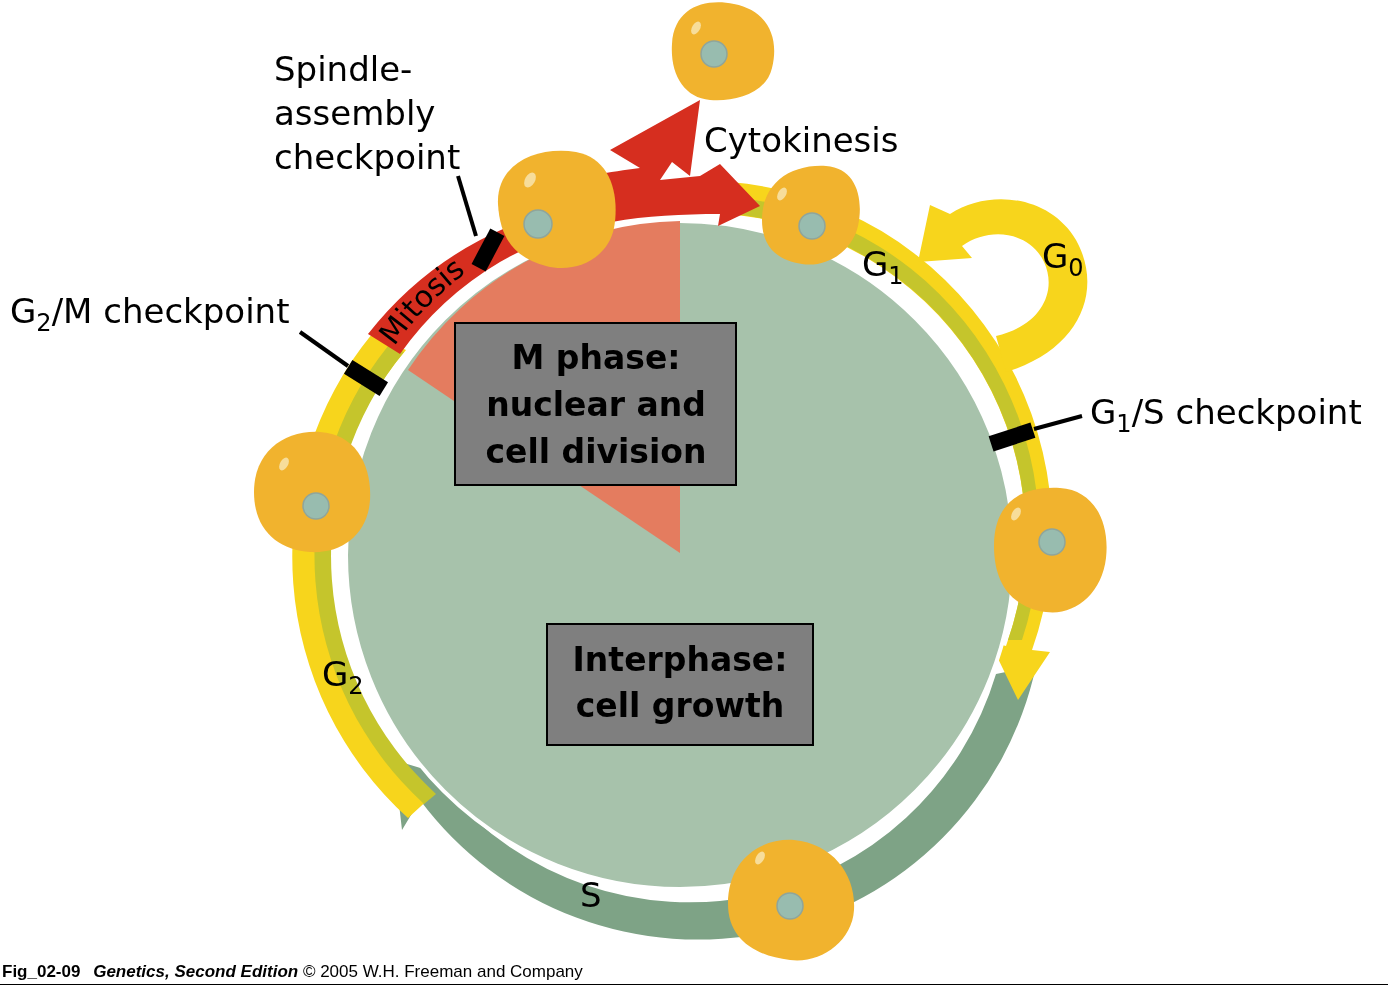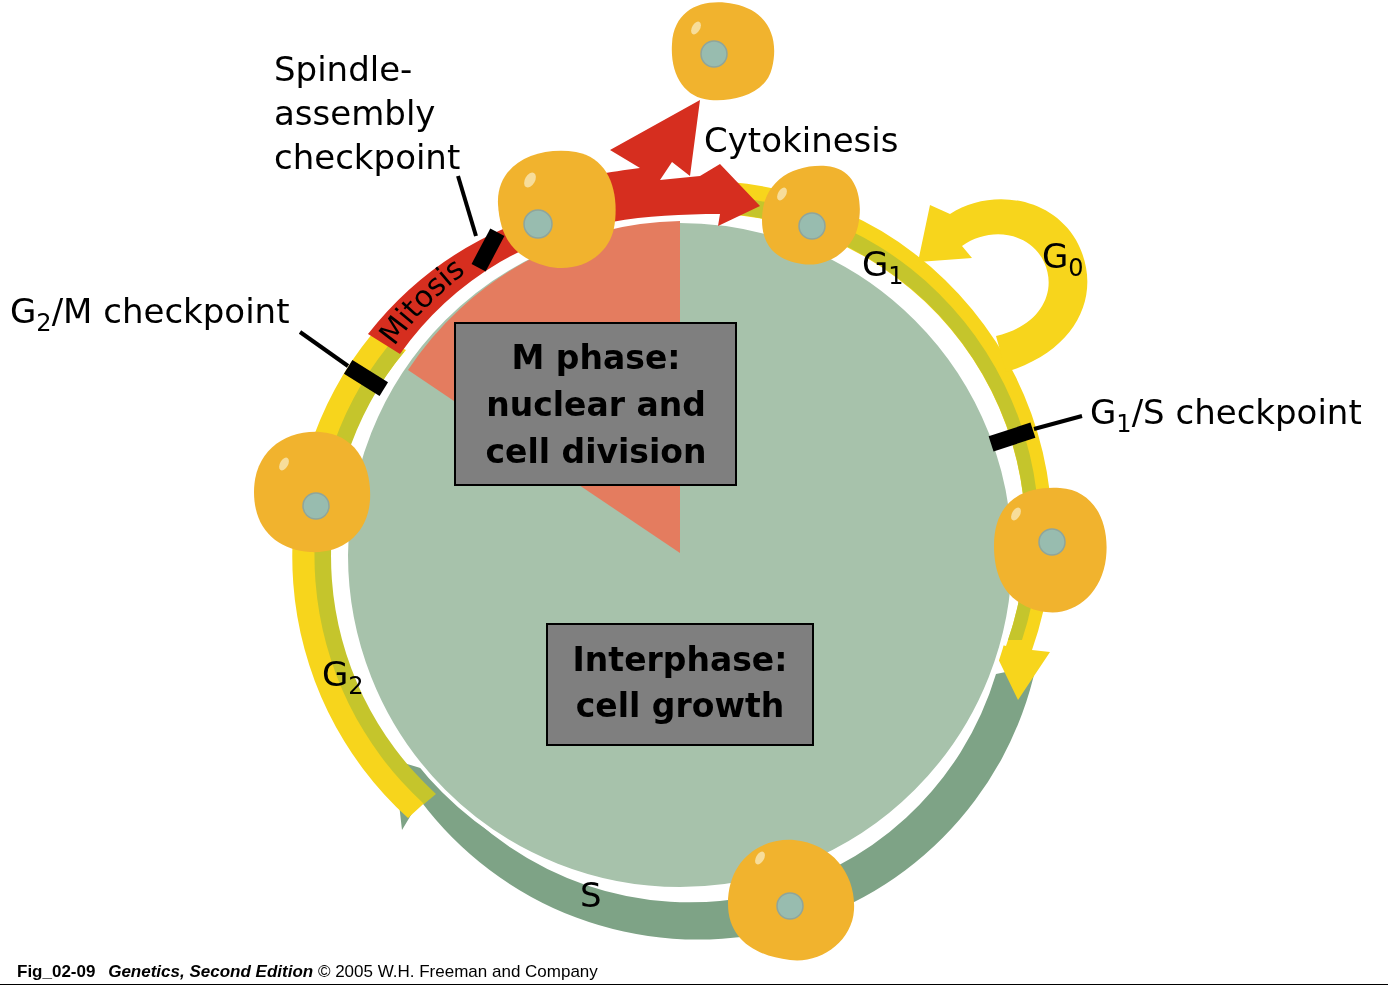--- a/index.html
+++ b/index.html
@@ -2,21 +2,21 @@
 <html><head>
 <meta charset="utf-8">
 <style>
   html, body { margin: 0; padding: 0; background: #ffffff; }
   body { width: 1388px; height: 986px; position: relative; overflow: hidden; font-family: "DejaVu Sans", sans-serif; }
   svg#diagram { position: absolute; left: 0; top: 0; width: 1388px; height: 986px; }
   .lbl { font-family: "DejaVu Sans", sans-serif; fill: #000; }
   .big { font-size: 34px; }
   .sub { font-size: 24px; }
   .boxtxt { font-family: "DejaVu Sans", sans-serif; font-weight: bold; font-size: 33px; fill: #000; }
-  .caption { position: absolute; left: 17px; top: 962px; font-family: "Liberation Sans", sans-serif; font-size: 17px; color: #000; white-space: nowrap; }
+  .caption { position: absolute; left: 2px; top: 962px; font-family: "Liberation Sans", sans-serif; font-size: 17px; color: #000; white-space: nowrap; }
   .caption .fig { font-weight: bold; margin-right: 8px; }
   .caption .book { font-weight: bold; font-style: italic; }
   .rule { position: absolute; left: 0; top: 984px; width: 1388px; height: 1px; background: #000; }
 </style>
 </head>
 <body>
 
 <svg id="diagram" viewBox="0 0 1388 986" xmlns="http://www.w3.org/2000/svg">
   <defs>
     <path id="mitosisArc" d="M 392 350 A 332 332 0 0 1 492 255" fill="none"></path>

